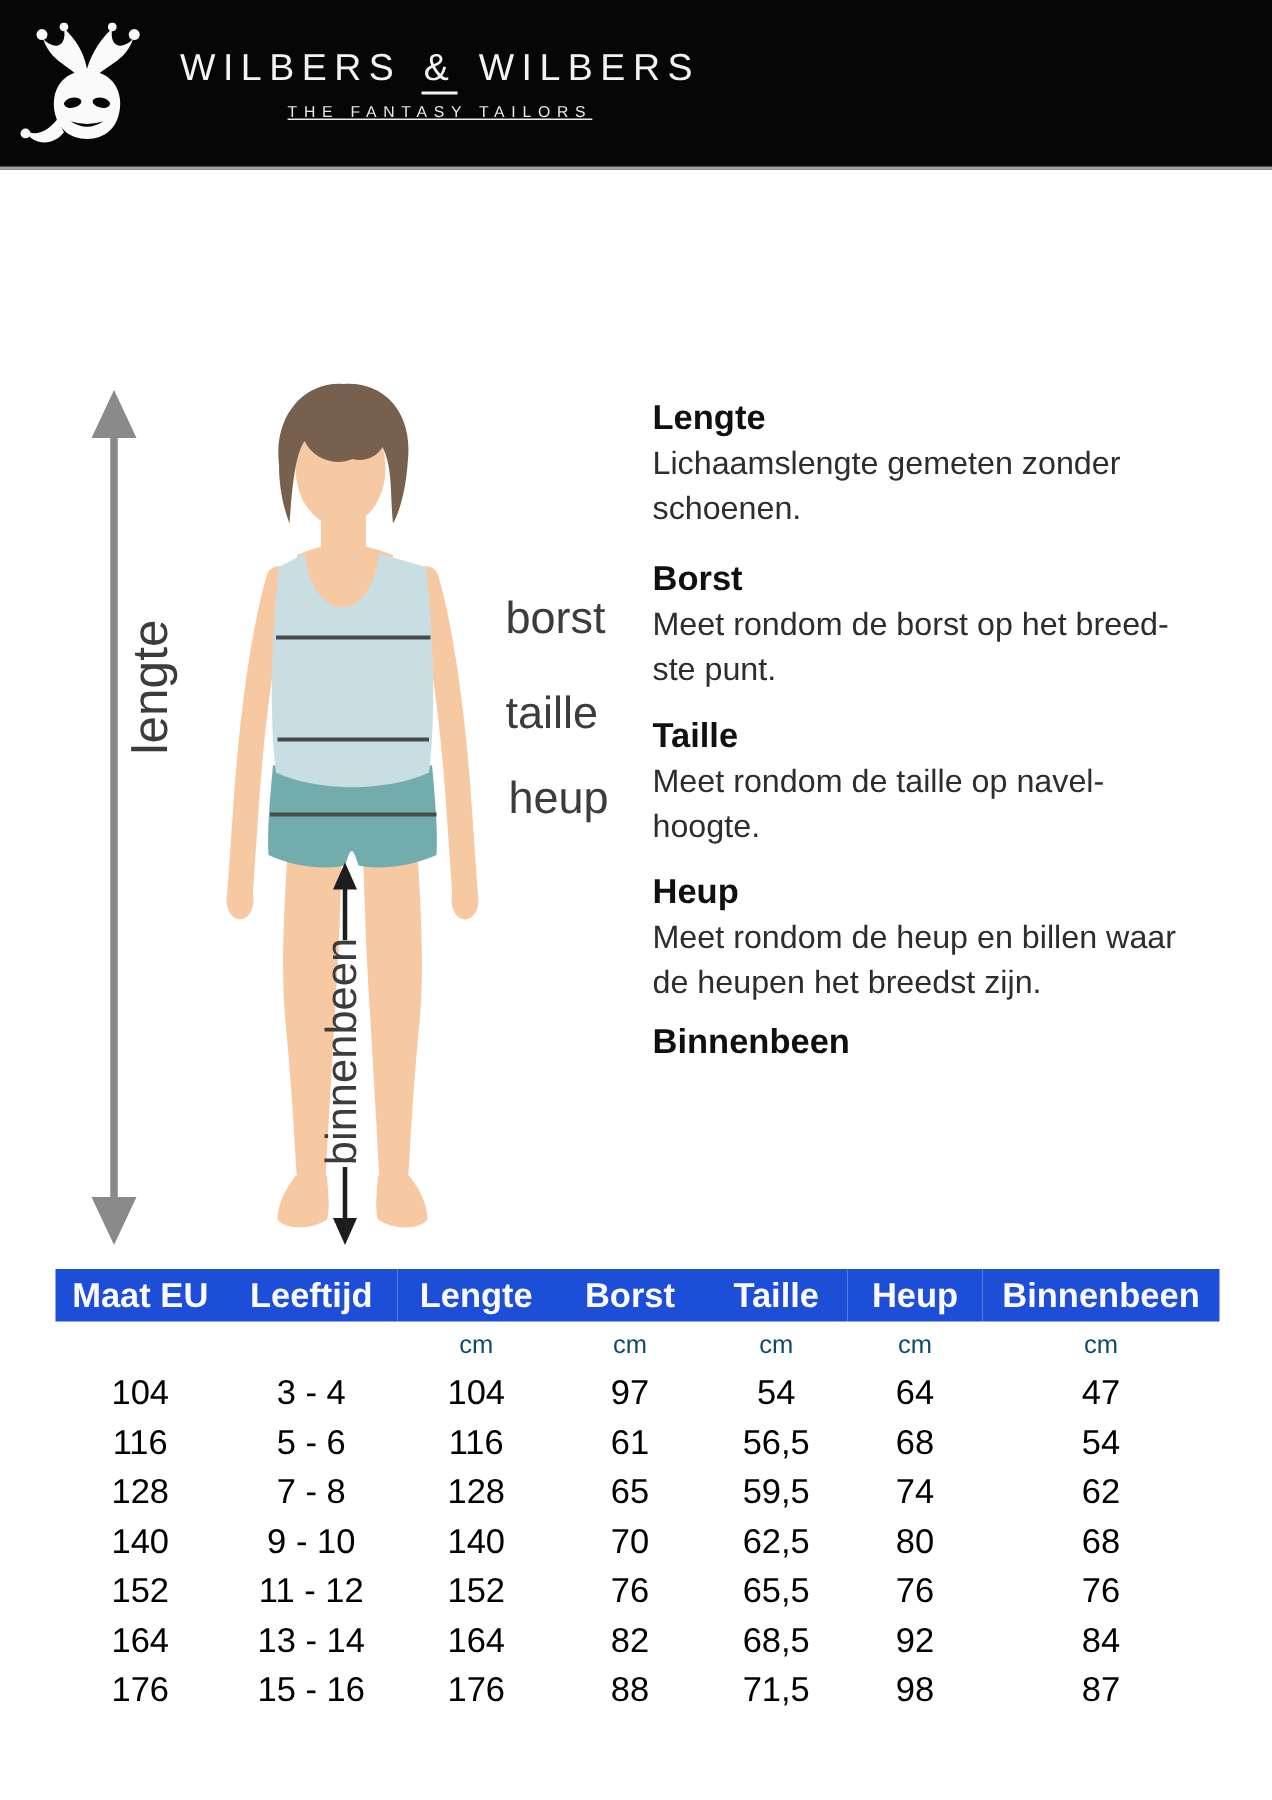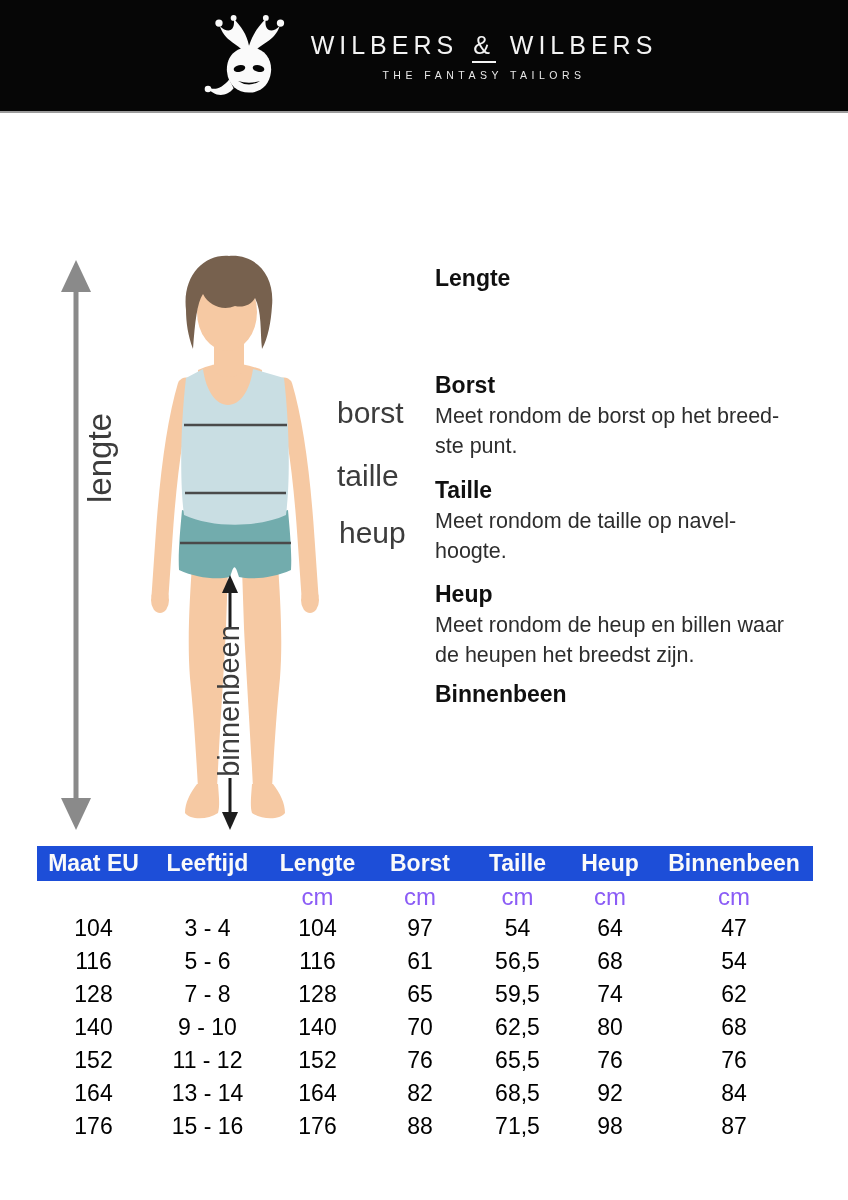--- a/index.html
+++ b/index.html
@@ -10,36 +10,36 @@
     font-family: "Liberation Sans", sans-serif;
     color: #2b2b2b;
     overflow: hidden;
   }
 
   
   .header {
     position: absolute; top: 0; left: 0; width: 848px; height: 113px;
     background: #060606;
     border-bottom: 2px solid #9b9b9b;
-    display: flex; align-items: center; justify-content: center;
+    display: flex; align-items: center; justify-content: flex-start;
   }
   .logo-group { display: flex; align-items: center; gap: 14px; margin-left: 10px; }
   .logo-text { display: flex; flex-direction: column; align-items: center; }
   .brand-line {
     color: #f3f3f3; font-size: 25px; font-weight: 400;
     letter-spacing: 5px; white-space: nowrap;
   }
   .brand-amp {
     display: inline-block;
     border-bottom: 2px solid #f3f3f3;
     padding: 0 1px 1px 1px; margin: 0 2px;
   }
   .tagline {
     color: #e9e9e9; font-size: 10.5px; font-weight: 400;
-    letter-spacing: 4.5px; margin-top: 6px; white-space: nowrap;
+    letter-spacing: 4.5px; margin-top: 6px; white-space: nowrap; text-decoration: underline;
   }
 
   
   .abs { position: absolute; }
   .rot-label {
     position: absolute;
     transform: translate(-50%, -50%) rotate(-90deg);
     color: #3c3c3c; white-space: nowrap;
   }
   .lengte-label { font-size: 33px; }
@@ -67,21 +67,21 @@
   .size-table col.c5 { width: 95px; }
   .size-table col.c6 { width: 90px; }
   .size-table col.c7 { width: 158px; }
   .size-table thead th {
     background: #1d4ed8; color: #fafafa;
     font-size: 23px; font-weight: 700;
     height: 35px; text-align: center; vertical-align: middle;
     white-space: nowrap;
   }
   .size-table tr.units-row td {
-    height: 31px; font-size: 24px; color: #8b5cf6;
+    height: 31px; font-size: 17px; color: #0c4a6e;
     text-align: center; vertical-align: middle;
   }
   .size-table tbody tr.data-row td {
     height: 33px; font-size: 23px; color: #000000;
     text-align: center; vertical-align: middle;
   }
 </style>
 </head>
 <body>
 
@@ -155,20 +155,22 @@
 </svg>
 <div class="rot-label binnenbeen-label" style="left:229px; top:701px;">binnenbeen</div>
 
 <div class="side-label" style="left:337px; top:396px;">borst</div>
 <div class="side-label" style="left:337px; top:459px;">taille</div>
 <div class="side-label" style="left:339px; top:516px;">heup</div>
 
 <div class="descriptions">
   <div class="desc-block" style="top:8px;">
     <div class="desc-title">Lengte</div>
+    <div class="desc-text">Lichaamslengte gemeten zonder
+schoenen.</div>
   </div>
   <div class="desc-block" style="top:115px;">
     <div class="desc-title">Borst</div>
     <div class="desc-text">Meet rondom de borst op het breed-
 ste punt.</div>
   </div>
   <div class="desc-block" style="top:220px;">
     <div class="desc-title">Taille</div>
     <div class="desc-text">Meet rondom de taille op navel-
 hoogte.</div>

